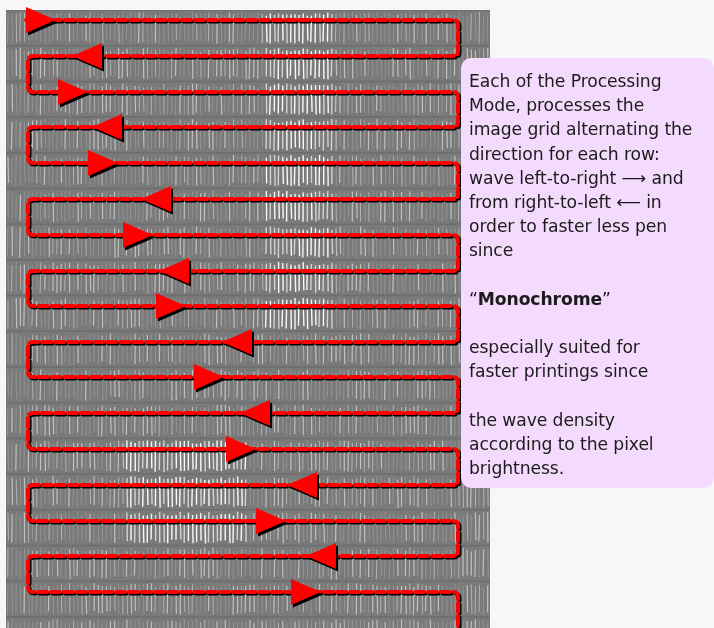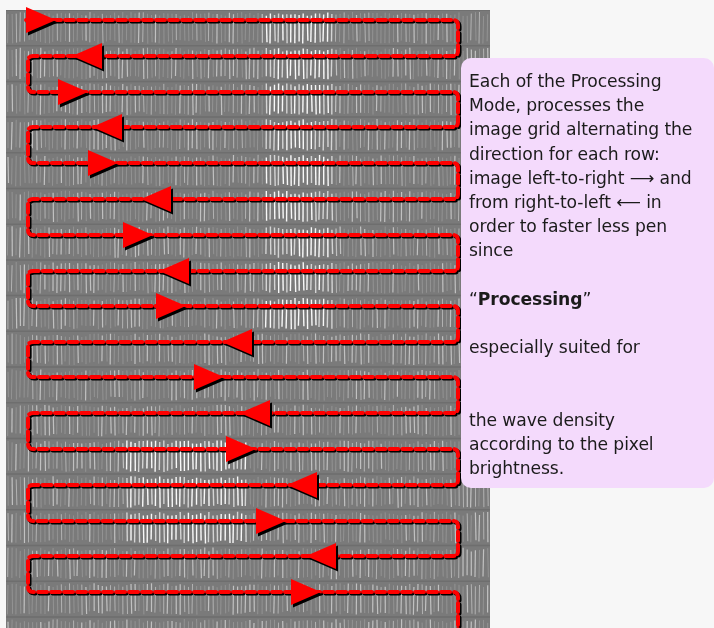--- a/index.html
+++ b/index.html
@@ -2246,31 +2246,31 @@
       <polygon points="291,579 321,592 291,605" fill="#000000" transform="translate(2,2.5)"></polygon>
       <polygon points="291,579 321,592 291,605" fill="#ff0000"></polygon>
     </svg>
 
   <div class="note">
     <p>
       <span>Each of the Processing</span><br>
       <span>Mode, processes the</span><br>
       <span>image grid alternating the</span><br>
       <span>direction for each row:</span><br>
-      <span>image left-to-right ⟶ and</span><br>
+      <span>wave left-to-right ⟶ and</span><br>
       <span>from right-to-left ⟵ in</span><br>
       <span>order to faster less pen</span><br>
       <span>since</span>
     </p>
     <div class="gap"></div>
     <p>
-      <span>“</span><strong>Processing</strong><span>”</span><br>
+      <span>“</span><strong>Monochrome</strong><span>”</span><br>
       <br>
       <span>especially suited for</span><br>
-      <br>
+      <span>faster printings since</span><br>
       <br>
       <span>the wave density</span><br>
       <span>according to the pixel</span><br>
       <span>brightness.</span>
     </p>
   </div>
 
 </div>
 
 </body></html>

